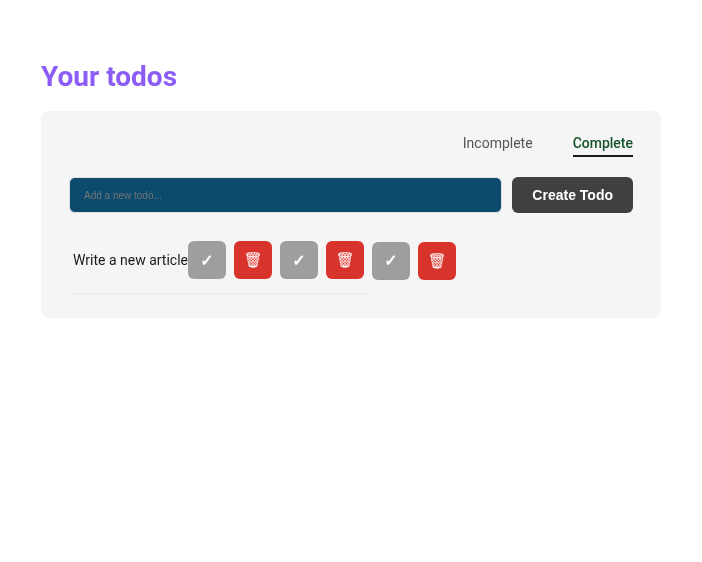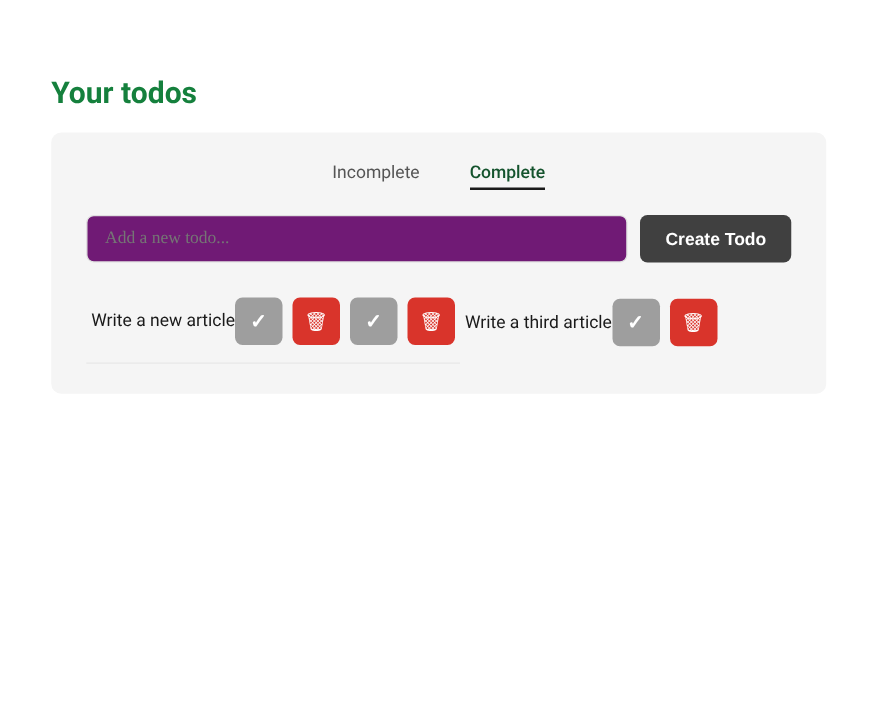--- a/index.html
+++ b/index.html
@@ -13,35 +13,35 @@
       align-items: flex-start;
       justify-content: center;
       padding-top: 60px;
     }
 
     .container {
       width: 620px;
     }
 
     .page-title {
-      font-size: 24px;
+      font-size: 28px;
       font-weight: 700;
-      color: #15803d;
+      color: #8b5cf6;
       margin-bottom: 18px;
     }
 
     .card {
       background: #f5f5f5;
       border-radius: 8px;
       padding: 24px 28px;
     }
 
     .tabs {
       display: flex;
-      justify-content: center;
+      justify-content: flex-end;
       gap: 40px;
       margin-bottom: 20px;
     }
 
     .tab {
       font-size: 14px;
       color: #555;
       cursor: pointer;
       padding-bottom: 4px;
       border-bottom: 2px solid transparent;
@@ -57,25 +57,24 @@
       display: flex;
       gap: 10px;
       margin-bottom: 14px;
     }
 
     .todo-input {
       flex: 1;
       padding: 10px 14px;
       border: 1px solid #e0e0e0;
       border-radius: 6px;
-      font-size: 14px;
+      font-size: 10px;
       color: #aaa;
-      background: #701a75;
+      background: #0c4a6e;
       outline: none;
-      font-family: Liberation Serif, serif;
     }
 
     .create-btn {
       background: #404040;
       color: #fff;
       border: none;
       border-radius: 6px;
       padding: 10px 20px;
       font-size: 14px;
       font-weight: 600;
@@ -183,21 +182,20 @@
           <button class="btn-complete">
             <span class="check-icon">✓</span>
           </button>
           <button class="btn-delete">
             <span class="trash-icon">🗑</span>
           </button>
         </div>
       </div>
 
       <div class="todo-item">
-        <span class="todo-text">Write a third article</span>
         <div class="todo-actions">
           <button class="btn-complete">
             <span class="check-icon">✓</span>
           </button>
           <button class="btn-delete">
             <span class="trash-icon">🗑</span>
           </button>
         </div>
       </div>
 

